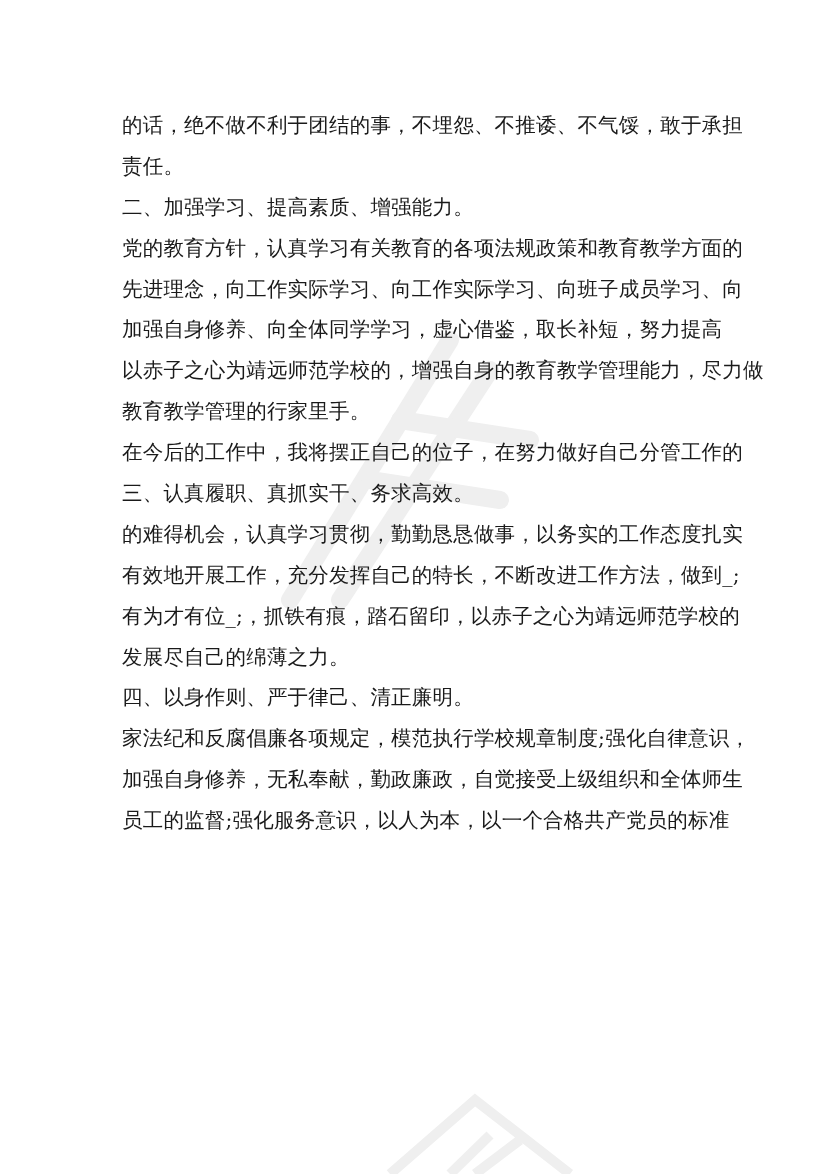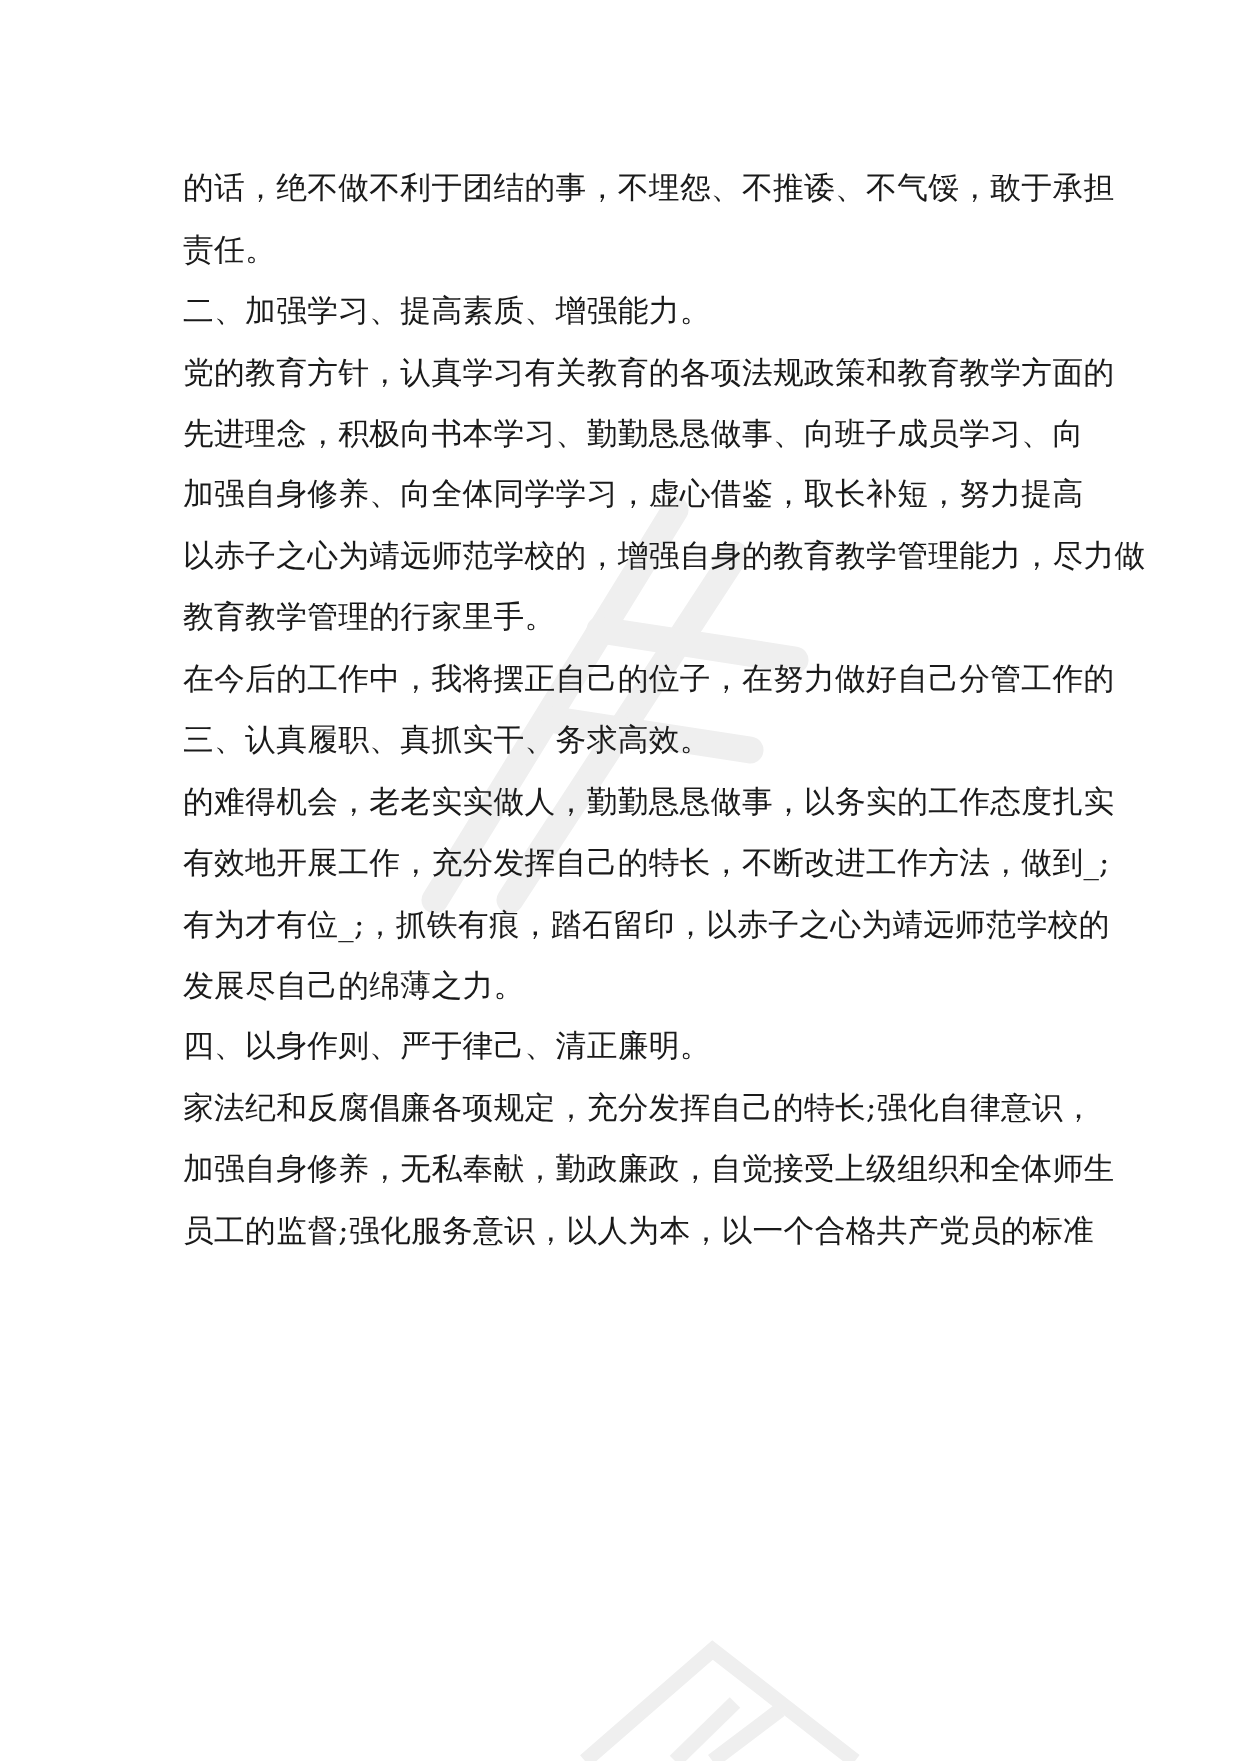--- a/index.html
+++ b/index.html
@@ -41,28 +41,28 @@
       <path d="M70 84 L110 45"></path>
       <path d="M95 84 L140 50"></path>
     </g>
   </svg>
 
   <div class="lines">
     <div class="line">的话，绝不做不利于团结的事，不埋怨、不推诿、不气馁，敢于承担</div>
     <div class="line">责任。</div>
     <div class="line">二、加强学习、提高素质、增强能力。</div>
     <div class="line">党的教育方针，认真学习有关教育的各项法规政策和教育教学方面的</div>
-    <div class="line">先进理念，积极向书本学习、勤勤恳恳做事、向班子成员学习、向</div>
+    <div class="line">先进理念，向工作实际学习、向工作实际学习、向班子成员学习、向</div>
     <div class="line">加强自身修养、向全体同学学习，虚心借鉴，取长补短，努力提高</div>
     <div class="line">以赤子之心为靖远师范学校的，增强自身的教育教学管理能力，尽力做</div>
     <div class="line">教育教学管理的行家里手。</div>
     <div class="line">在今后的工作中，我将摆正自己的位子，在努力做好自己分管工作的</div>
     <div class="line">三、认真履职、真抓实干、务求高效。</div>
-    <div class="line">的难得机会，老老实实做人，勤勤恳恳做事，以务实的工作态度扎实</div>
+    <div class="line">的难得机会，认真学习贯彻，勤勤恳恳做事，以务实的工作态度扎实</div>
     <div class="line">有效地开展工作，充分发挥自己的特长，不断改进工作方法，做到_;</div>
     <div class="line">有为才有位_;，抓铁有痕，踏石留印，以赤子之心为靖远师范学校的</div>
     <div class="line">发展尽自己的绵薄之力。</div>
     <div class="line">四、以身作则、严于律己、清正廉明。</div>
-    <div class="line">家法纪和反腐倡廉各项规定，充分发挥自己的特长;强化自律意识，</div>
+    <div class="line">家法纪和反腐倡廉各项规定，模范执行学校规章制度;强化自律意识，</div>
     <div class="line">加强自身修养，无私奉献，勤政廉政，自觉接受上级组织和全体师生</div>
     <div class="line">员工的监督;强化服务意识，以人为本，以一个合格共产党员的标准</div>
   </div>
 </div>
 
 </body></html>

